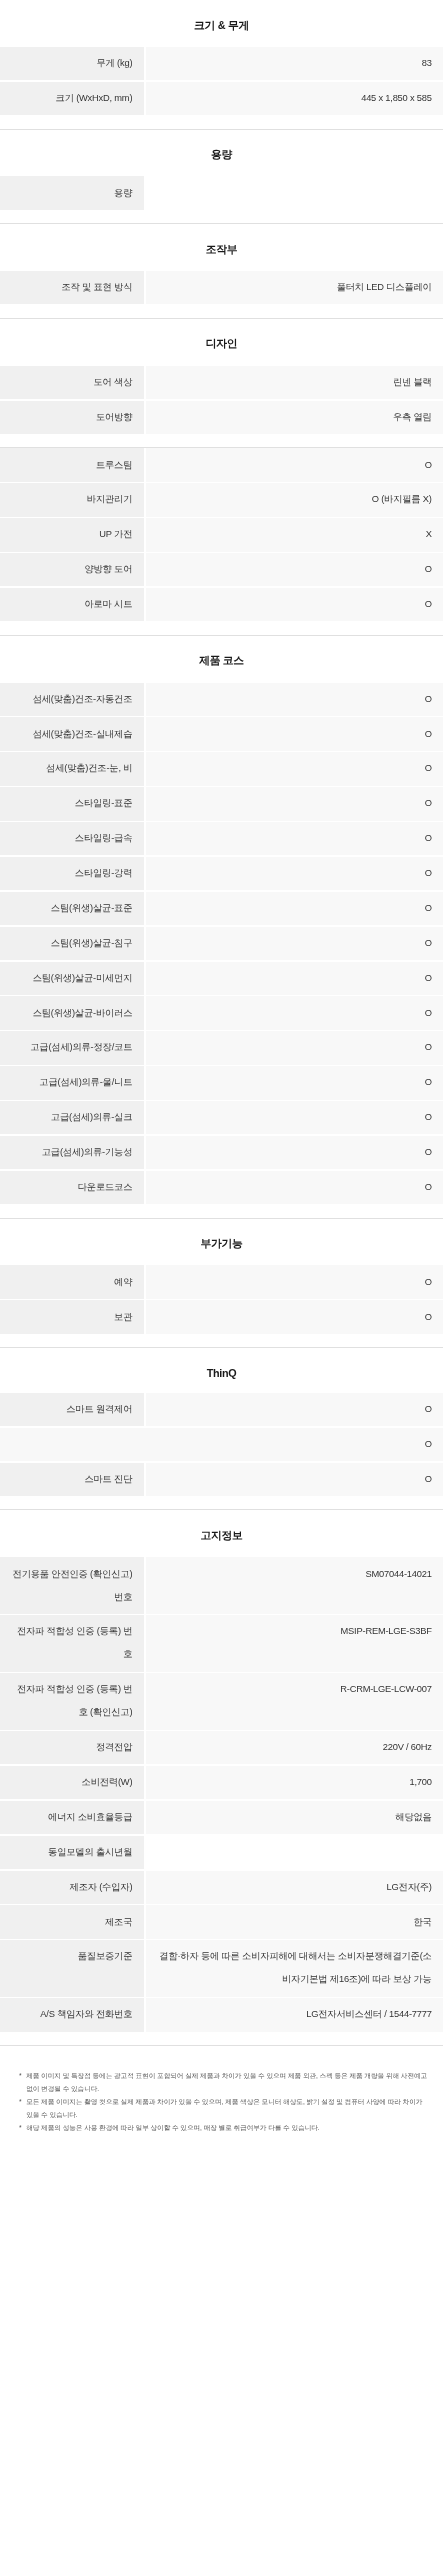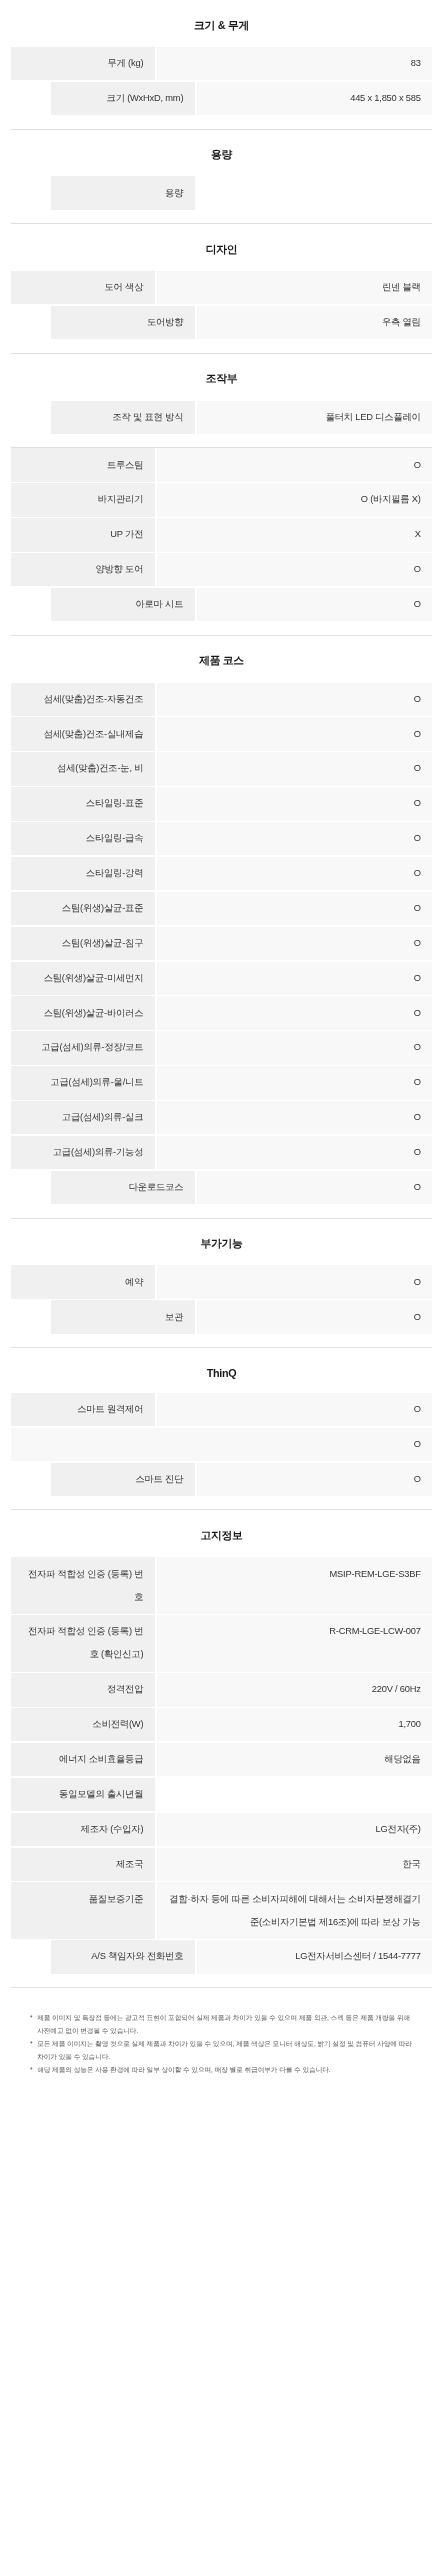--- a/index.html
+++ b/index.html
@@ -2,21 +2,21 @@
 <html style="--label-bg: #f0f0f0; --value-bg: #f8f8f8; --divider: #e0e0e0;font-size:8.2px"><head>
 <meta charset="utf-8">
 <style>
   html, body { margin: 0; padding: 0; background: #ffffff; }
   body {
     width: 443px;
     font-family: "Liberation Sans", "DejaVu Sans", sans-serif;
     color: #333333;
     -webkit-font-smoothing: antialiased;
   }
-  .wrap { padding: 0 11px; }
+  .wrap { padding: 0 0; }
 
   .section { border-top: 1px solid var(--divider, #e0e0e0); }
   .section:first-child { border-top: none; }
 
   .section-title {
     margin: 0;
     padding: 18.5px 0 14.4px 0;
     text-align: center;
     font-size: 10.8px;
     font-weight: 600;
@@ -24,21 +24,21 @@
     letter-spacing: -0.3px;
   }
 
   .rows { margin-bottom: 13.4px; text-align: right; }
 
   .row {
     display: flex;
     gap: 2.1px;
     margin-bottom: 1.5px;
   }
-  .row:last-child { margin-bottom: 0; margin-left: 40px; }
+  .row:last-child { margin-bottom: 0; }
 
   .cell {
     padding: 5.2px 11.3px;
     font-size: 9.3px;
     line-height: 23px;
     letter-spacing: -0.2px;
   }
   .cell.label {
     width: 121px;
     flex: 0 0 121px;
@@ -88,42 +88,42 @@
       </section>
       <section class="section">
         <h3 class="section-title">용량</h3>
         <div class="rows">
           <div class="row">
             <div class="cell label">용량</div>
           </div>
         </div>
       </section>
       <section class="section">
+        <h3 class="section-title">조작부</h3>
+        <div class="rows">
+          <div class="row">
+            <div class="cell label">조작 및 표현 방식</div>
+            <div class="cell value">풀터치 LED 디스플레이</div>
+          </div>
+        </div>
+      </section>
+      <section class="section">
         <h3 class="section-title">디자인</h3>
         <div class="rows">
           <div class="row">
             <div class="cell label">도어 색상</div>
             <div class="cell value">린넨 블랙</div>
           </div>
           <div class="row">
             <div class="cell label">도어방향</div>
             <div class="cell value">우측 열림</div>
           </div>
         </div>
       </section>
       <section class="section">
-        <h3 class="section-title">조작부</h3>
-        <div class="rows">
-          <div class="row">
-            <div class="cell label">조작 및 표현 방식</div>
-            <div class="cell value">풀터치 LED 디스플레이</div>
-          </div>
-        </div>
-      </section>
-      <section class="section">
         <div class="rows">
           <div class="row">
             <div class="cell label">트루스팀</div>
             <div class="cell value">O</div>
           </div>
           <div class="row">
             <div class="cell label">바지관리기</div>
             <div class="cell value">O (바지필름 X)</div>
           </div>
           <div class="row">
@@ -230,20 +230,24 @@
           </div>
           <div class="row">
             <div class="cell label">스마트 진단</div>
             <div class="cell value">O</div>
           </div>
         </div>
       </section>
       <section class="section">
         <h3 class="section-title">고지정보</h3>
         <div class="rows">
+          <div class="row">
+            <div class="cell label">전기용품 안전인증 (확인신고) 번호</div>
+            <div class="cell value">SM07044-14021</div>
+          </div>
           <div class="row">
             <div class="cell label">전자파 적합성 인증 (등록) 번호</div>
             <div class="cell value">MSIP-REM-LGE-S3BF</div>
           </div>
           <div class="row">
             <div class="cell label">전자파 적합성 인증 (등록) 번호 (확인신고)</div>
             <div class="cell value">R-CRM-LGE-LCW-007</div>
           </div>
           <div class="row">
             <div class="cell label">정격전압</div>

